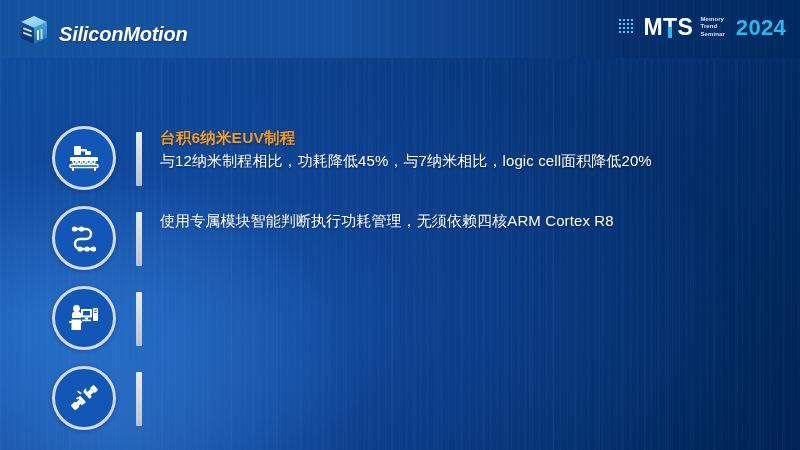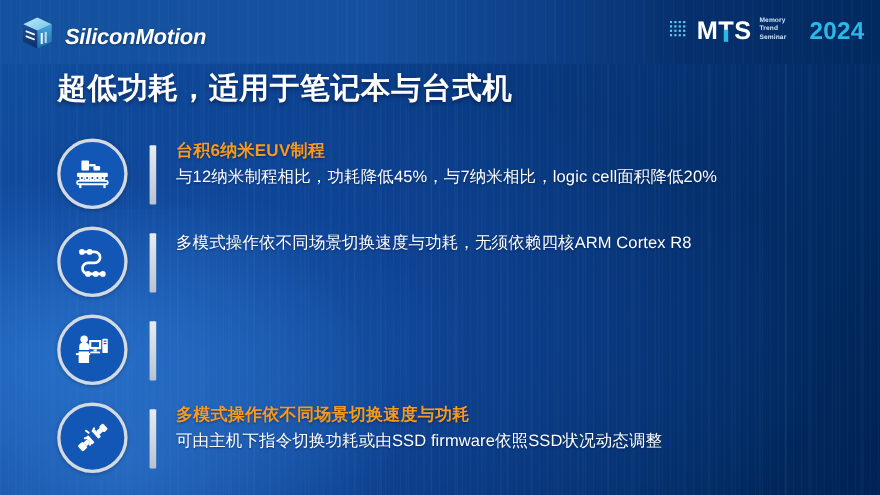--- a/index.html
+++ b/index.html
@@ -71,21 +71,21 @@
     content:""; position:absolute; left:50%; transform:translateX(-50%);
     bottom:1px; width:4px; height:11px; background:#2bb9ea;
   }
   #mts .mts-sub {
     font-size:6px; line-height:7.2px; font-weight:bold;
     color:#cfe2f5; text-align:left; white-space:pre-line;
     letter-spacing:0.1px; padding-bottom:1px;
   }
   #mts .mts-year {
     font-size:22px; font-weight:bold; color:#2bb9ea;
-    letter-spacing:0.3px; margin-left:14px; line-height:1;
+    letter-spacing:0.3px; margin-left:4px; line-height:1;
   }
 
   
   #title {
     position:absolute; left:52px; top:62px;
     font-size:27px; font-weight:bold; color:#ffffff;
     letter-spacing:0.6px;
     text-shadow:0 2px 4px rgba(0,10,40,0.55);
     white-space:nowrap;
   }
@@ -190,21 +190,20 @@
           <span class="t">T</span>
           <span>S</span>
       </span>
       <span class="mts-sub">Memory
 Trend
 Seminar</span>
       <span class="mts-year">2024</span>
     </div>
   </div>
 
-  <div id="title">超低功耗，适用于笔记本与台式机</div>
 
   <div id="rows">
 
     <div class="row">
       <div class="icon-wrap">
         <svg viewBox="0 0 36 36" xmlns="http://www.w3.org/2000/svg" fill="#ffffff">
           <rect x="8" y="6" width="7" height="9" rx="1"></rect>
           <rect x="15" y="9" width="6" height="2.4" rx="1"></rect>
           <rect x="19" y="11" width="6" height="4" rx="1"></rect>
           <rect x="4" y="17" width="28" height="4" rx="1"></rect>
@@ -237,21 +236,21 @@
             <circle cx="8.5" cy="9" r="2.6"></circle>
               <circle cx="15.5" cy="9" r="2.6"></circle>
             <circle cx="14" cy="29" r="2.6"></circle>
               <circle cx="21" cy="29" r="2.6"></circle>
             <circle cx="27.5" cy="29" r="2.6"></circle>
           </g>
         </svg>
       </div>
       <div class="divider"></div>
       <div class="texts">
-        <div class="row-desc">多模式操作依不同场景切换速度与功耗，无须依赖四核ARM Cortex R8</div>
+        <div class="row-desc">使用专属模块智能判断执行功耗管理，无须依赖四核ARM Cortex R8</div>
       </div>
     </div>
 
     <div class="row">
       <div class="icon-wrap">
         <svg viewBox="0 0 36 36" xmlns="http://www.w3.org/2000/svg" fill="#ffffff">
           <circle cx="10.5" cy="8.5" r="3.4"></circle>
           <path d="M6 14.5 c0-2.2 2-3.4 4.5-3.4 s4.5 1.2 4.5 3.4 v3.6 H6 Z"></path>
           <rect x="5.5" y="19.5" width="9.5" height="10.5"></rect>
           <rect x="15" y="9" width="11" height="8.4" rx="0.8"></rect>
@@ -283,20 +282,16 @@
           <g stroke="#ffffff" stroke-width="1.8" stroke-linecap="round">
             <path d="M18.2 12.0 L19.6 9.4"></path>
             <path d="M14.6 13.4 L12.2 11.6"></path>
             <path d="M21.6 14.4 L24.3 13.0"></path>
             <path d="M14.0 18.0 L11.2 18.4"></path>
             <path d="M17.0 21.6 L15.8 24.4"></path>
           </g>
         </svg>
       </div>
       <div class="divider"></div>
-      <div class="texts">
-        <div class="row-title">多模式操作依不同场景切换速度与功耗</div>
-        <div class="row-desc">可由主机下指令切换功耗或由SSD firmware依照SSD状况动态调整</div>
-      </div>
     </div>
 
   </div>
 </div>
 
 </body></html>

